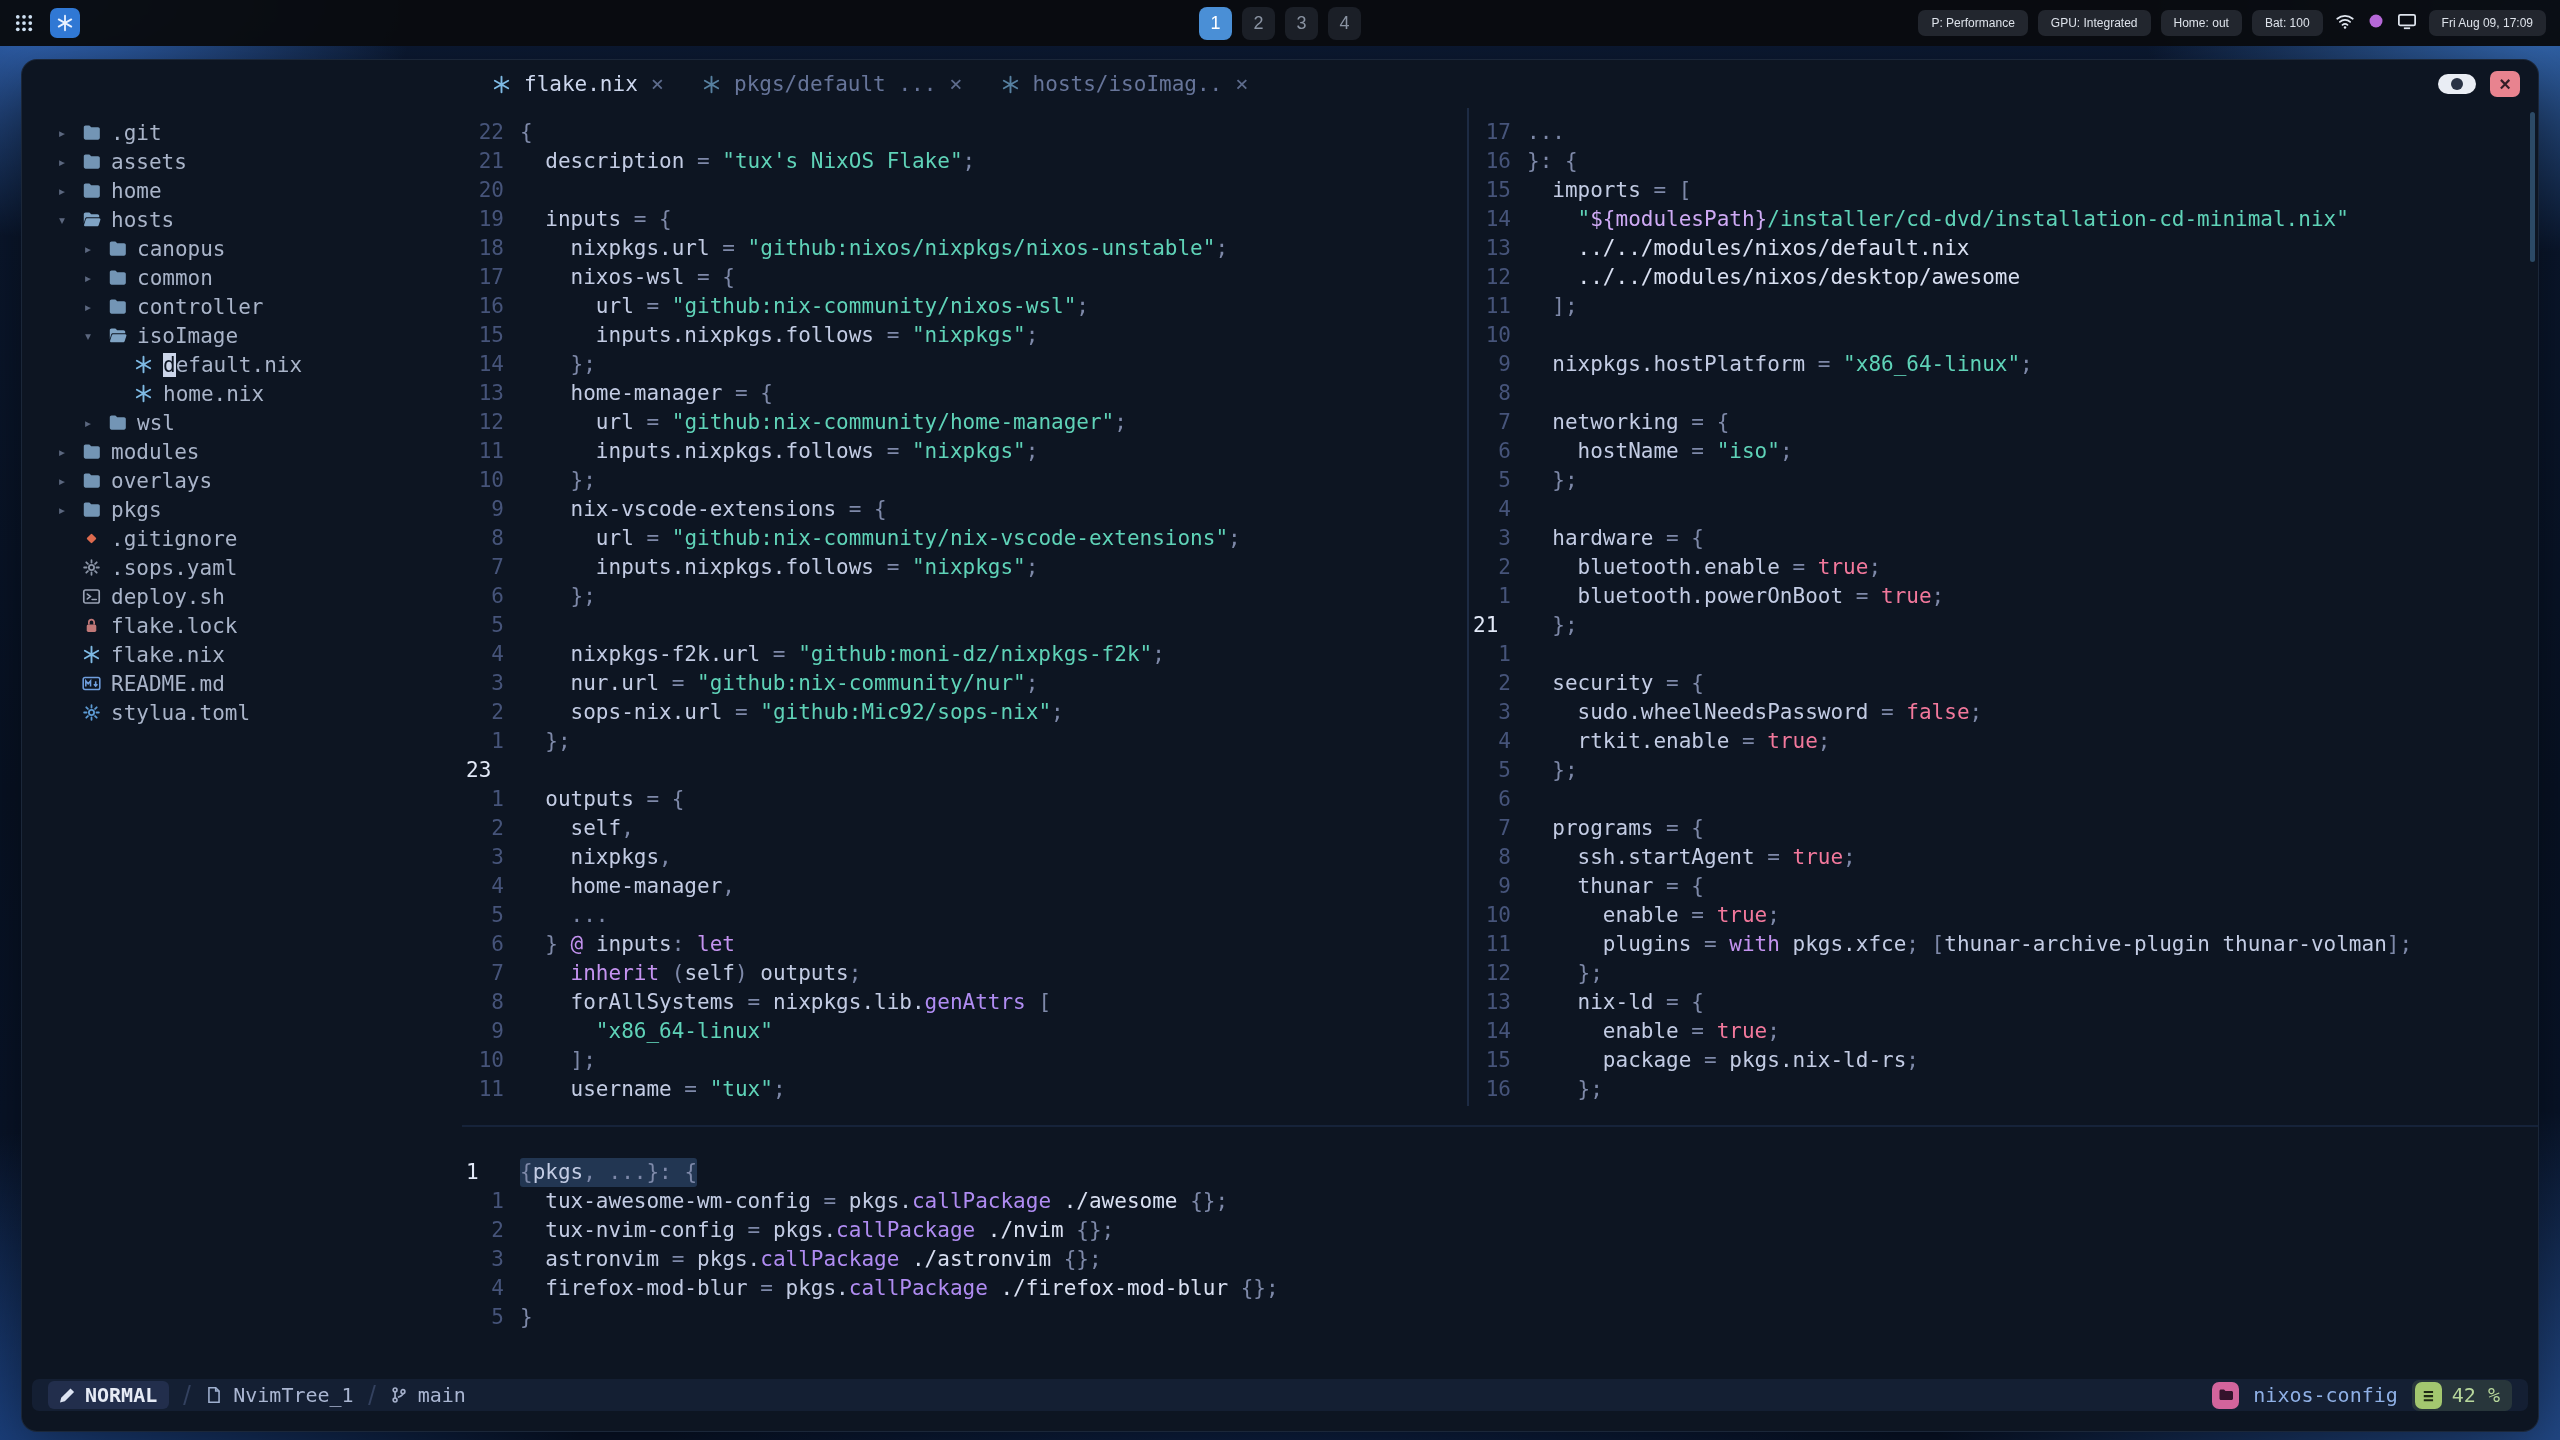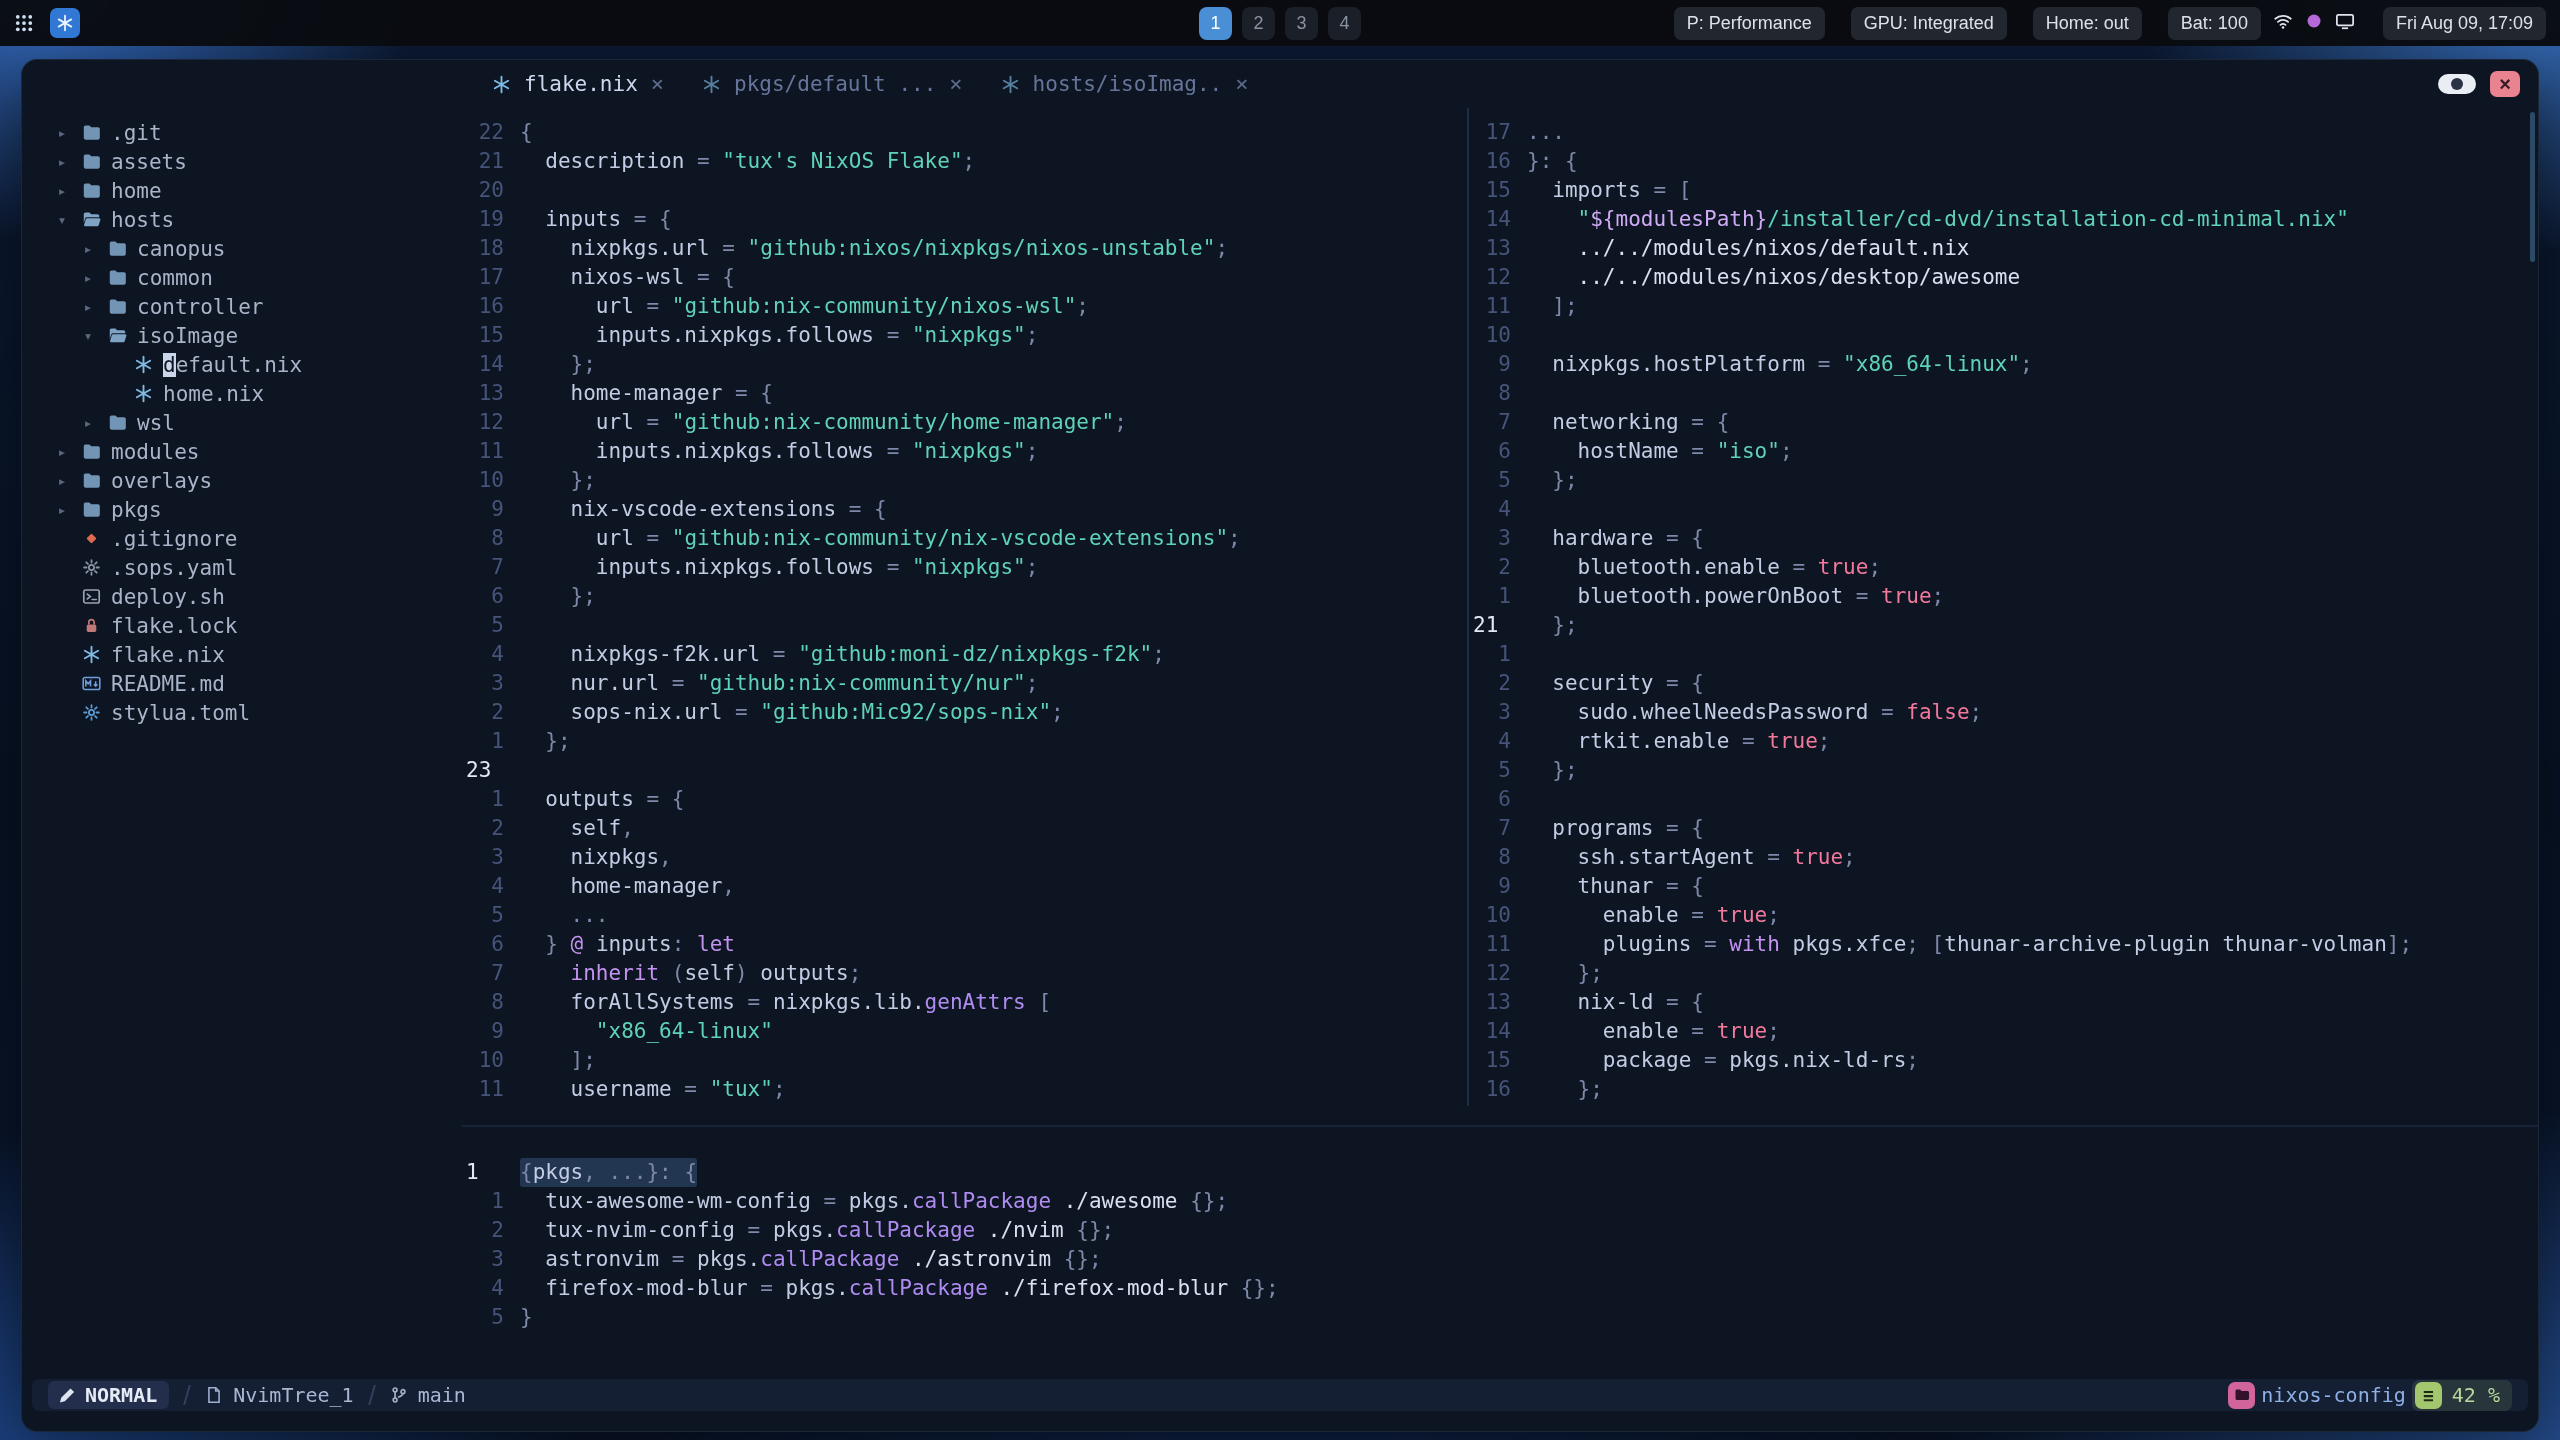--- a/index.html
+++ b/index.html
@@ -36,21 +36,21 @@
     display:flex; align-items:center; padding:0 14px;
   }
   .tb-left { display:flex; gap:16px; align-items:center; }
   .tb-iconbtn { display:flex; align-items:center; justify-content:center; }
   .tb-logo { width:30px; height:30px; border-radius:7px; background:#3078d4; display:flex; align-items:center; justify-content:center; color:#eaf2ff; }
   .tb-center { position:absolute; left:50%; transform:translateX(-50%); display:flex; gap:10px; }
   .ws { width:33px; height:33px; border-radius:8px; background:#1b1f27; color:#8a93a2; display:flex; align-items:center; justify-content:center; font-size:18px; cursor:default; }
   .ws.active { background:#4a8fd6; color:#ffffff; }
   .tb-right { display:flex; align-items:center; gap:12px; margin-left:auto; }
   .tb-pills { display:flex; gap:10px; align-items:center; }
-  .tb-pill { background:#22262e; border-radius:7px; padding:6px 13px; font-size:18px; color:#dde2ea; white-space:nowrap;margin-left:16px; }
+  .tb-pill { background:#22262e; border-radius:7px; padding:6px 13px; font-size:12px; color:#dde2ea; white-space:nowrap; }
   .tb-icons { display:flex; gap:13px; align-items:center; }
 
   
   .window {
     position:absolute; left:21px; right:21px; top:59px; bottom:8px;
     background:var(--bg-win);
     border-radius:16px; border:1px solid rgba(130,170,230,0.12);
     box-shadow:0 24px 70px rgba(0,0,0,0.55);
     display:flex; flex-direction:column; overflow:hidden;
   }
@@ -106,21 +106,21 @@
   .statusline {
     flex:none; height:32px; margin:0 10px 20px; background:#141f33; border-radius:7px;
     display:flex; align-items:center; padding:0 16px;
     font-family:"DejaVu Sans Mono", monospace; font-size:20px;
   }
   .sl-left { display:flex; align-items:center; }
   .sl-chip { display:flex; align-items:center; gap:10px; background:#222e4c; border-radius:6px; padding:2px 12px; color:#e6ebf5; font-weight:bold; }
   .glyph-pencil { width:15px; height:15px; background:#dde4f2; clip-path:polygon(0 100%, 8% 68%, 70% 6%, 94% 30%, 32% 92%); }
   .sl-sep { width:2px; height:20px; background:#33415f; transform:skewX(-16deg); margin:0 17px; }
   .sl-item { display:flex; align-items:center; gap:10px; color:#aab6d2; }
-  .sl-right { margin-left:auto; display:flex; align-items:center; gap:6px; }
+  .sl-right { margin-left:auto; display:flex; align-items:center; gap:14px; }
   .badge { width:27px; height:27px; border-radius:7px; display:flex; align-items:center; justify-content:center; flex:none; }
   .badge-pink { background:#d2649c; color:#33132b; }
   .badge-green { background:#a3c76f; color:#1f2a14; font-size:18px; font-weight:bold; }
   .sl-project { color:#8fb0e6; }
   .sl-scroll { display:flex; align-items:center; gap:10px; background:rgba(163,199,111,0.14); padding:2px 12px 2px 3px; border-radius:7px; color:#b7d79b; }
 
   .scrollbar { position:absolute; right:3px; top:52px; width:5px; height:150px; border-radius:3px; background:#2c4a66; }
 </style>
 </head>
 <body>

